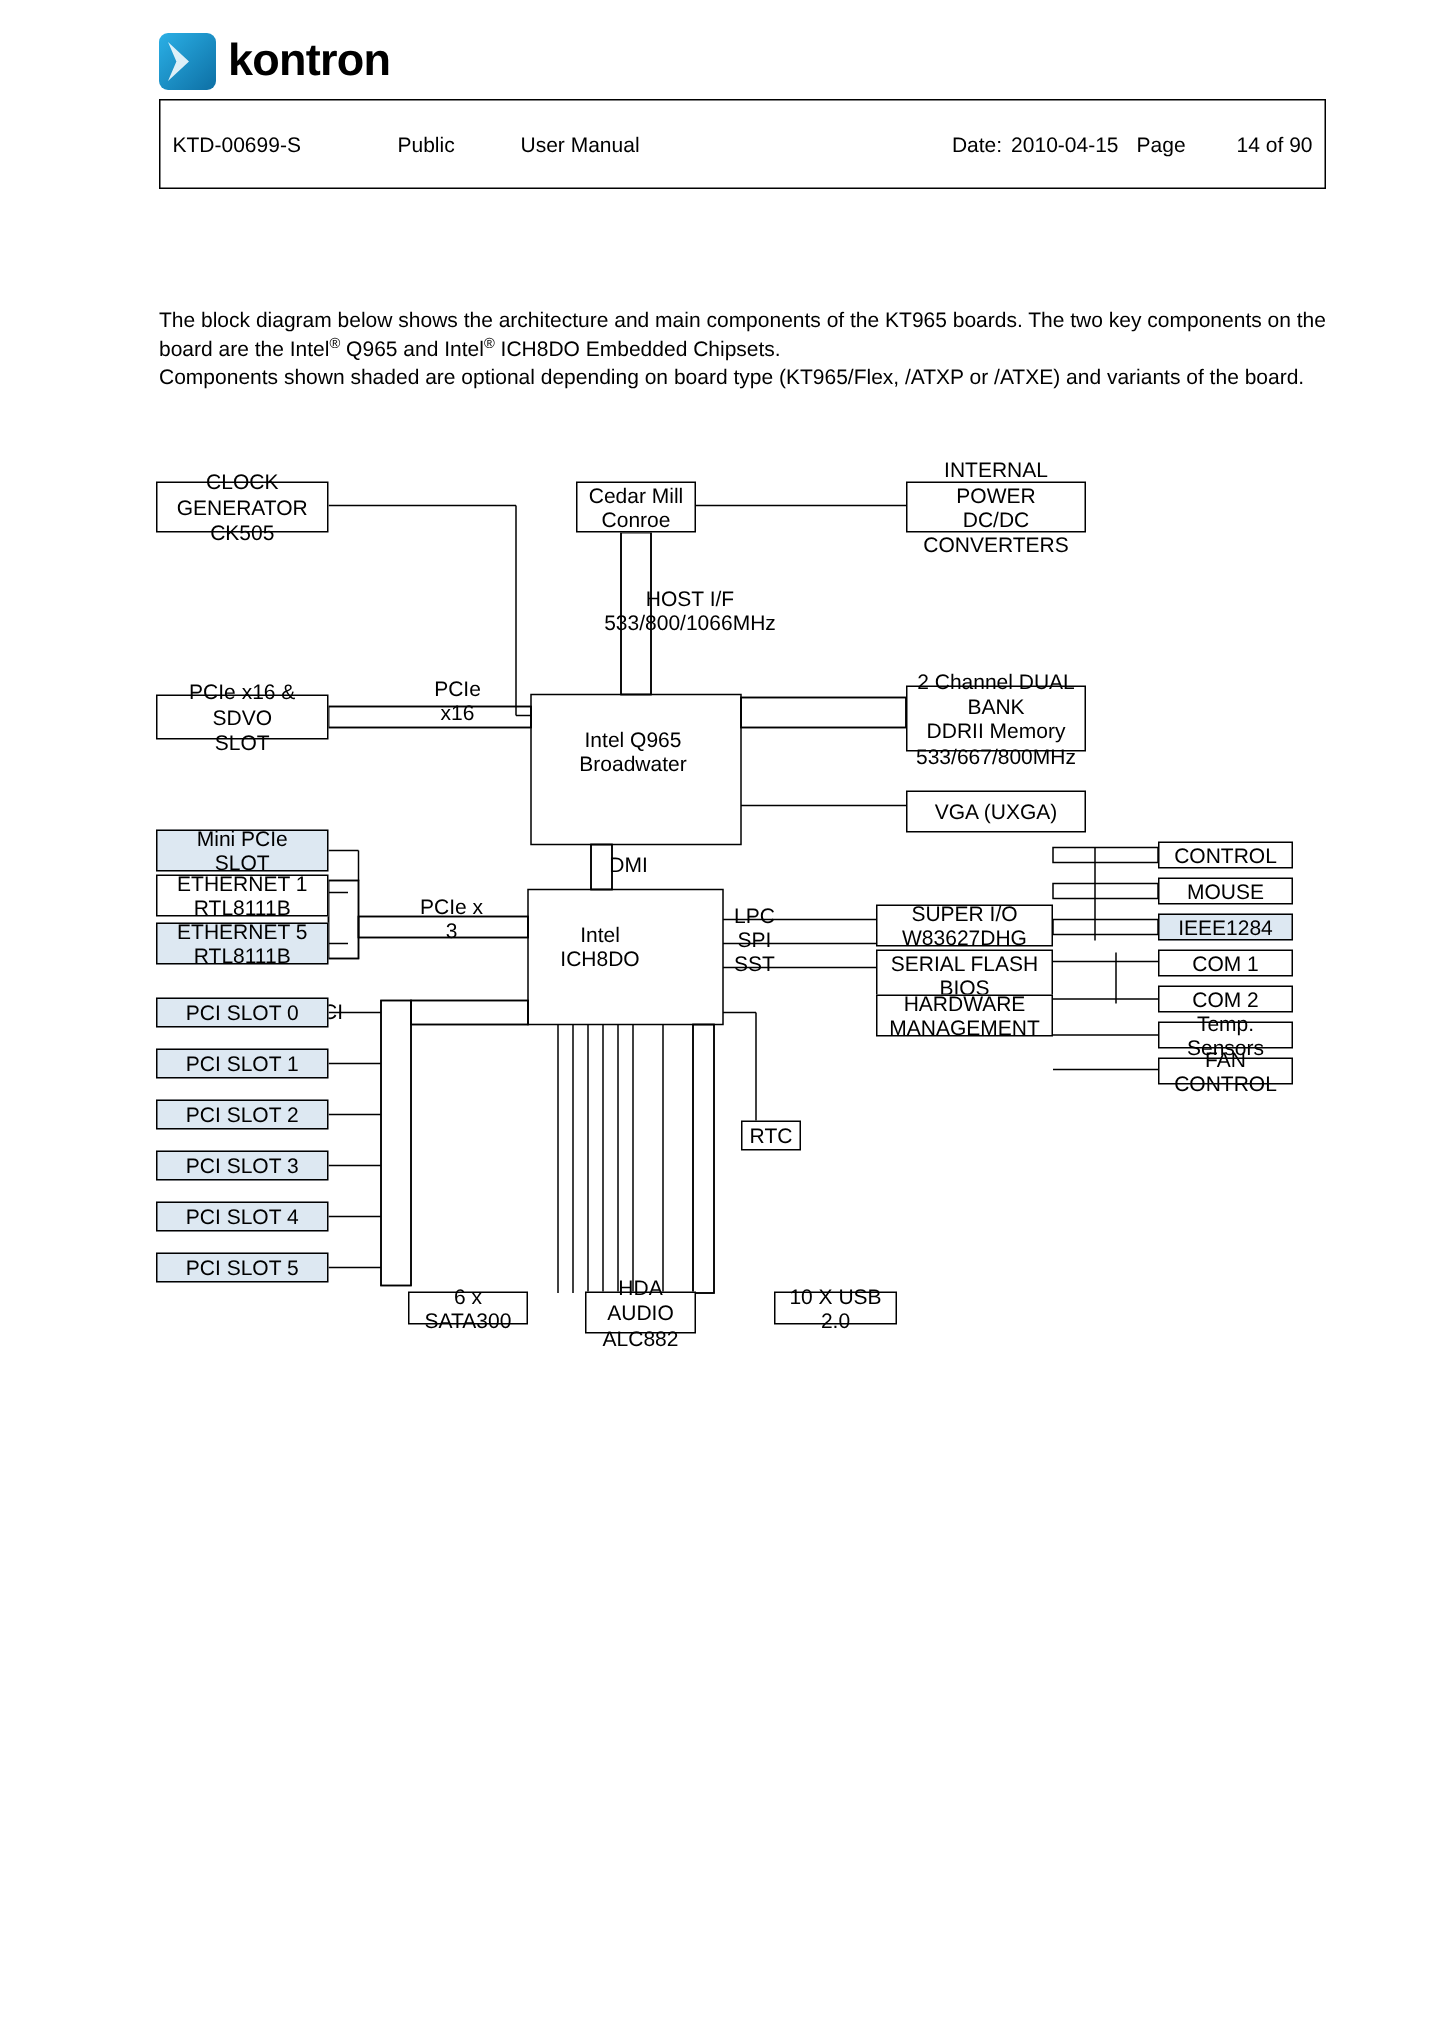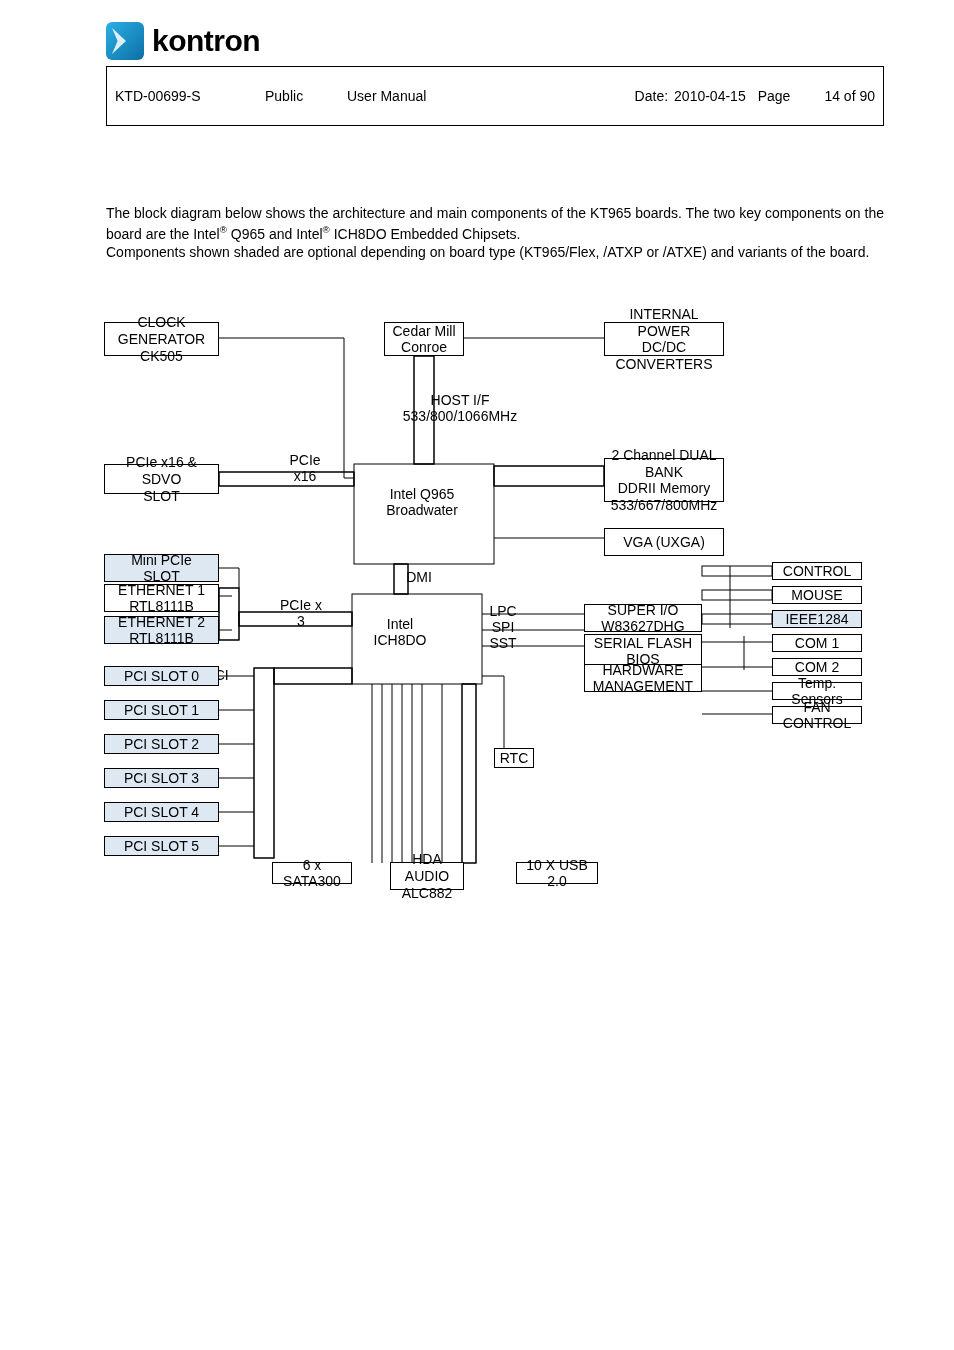--- a/index.html
+++ b/index.html
@@ -240,21 +240,21 @@
 Broadwater</div>
     <div class="box" style="left:500px; top:140px; width:120px; height:44px; white-space:pre-line">2 Channel DUAL BANK
 DDRII Memory
 533/667/800MHz</div>
     <div class="box" style="left:500px; top:210px; width:120px; height:28px">VGA (UXGA)</div>
 
     <div class="box shaded" style="left:0px; top:236px; width:115px; height:28px; white-space:pre-line">Mini PCIe
 SLOT</div>
     <div class="box" style="left:0px; top:266px; width:115px; height:28px; white-space:pre-line">ETHERNET 1
 RTL8111B</div>
-    <div class="box shaded" style="left:0px; top:298px; width:115px; height:28px; white-space:pre-line">ETHERNET 2
+    <div class="box shaded" style="left:0px; top:298px; width:115px; height:28px; white-space:pre-line">ETHERNET 5
 RTL8111B</div>
     <div class="noborder box" style="left:172px; top:288px; width:50px; height:14px">PCIe x 3</div>
 
     <div class="noborder box" style="left:256px; top:306px; width:80px; height:16px">Intel ICH8DO</div>
     <div class="noborder box" style="left:300px; top:252px; width:30px; height:14px">DMI</div>
 
     <div class="noborder box" style="left:384px; top:286px; width:30px; height:14px">LPC</div>
     <div class="noborder box" style="left:384px; top:302px; width:30px; height:14px">SPI</div>
     <div class="noborder box" style="left:384px; top:318px; width:30px; height:14px">SST</div>
 

